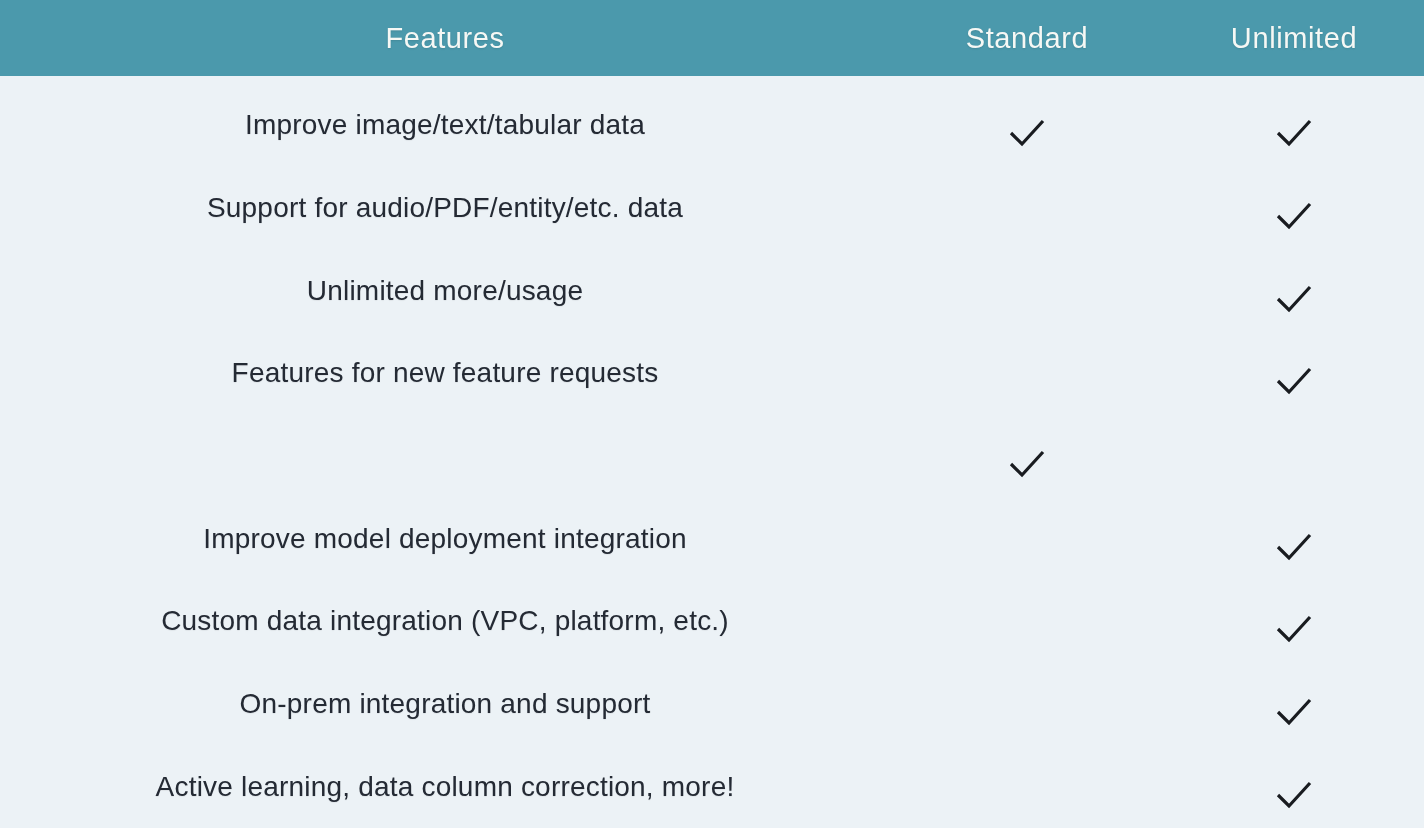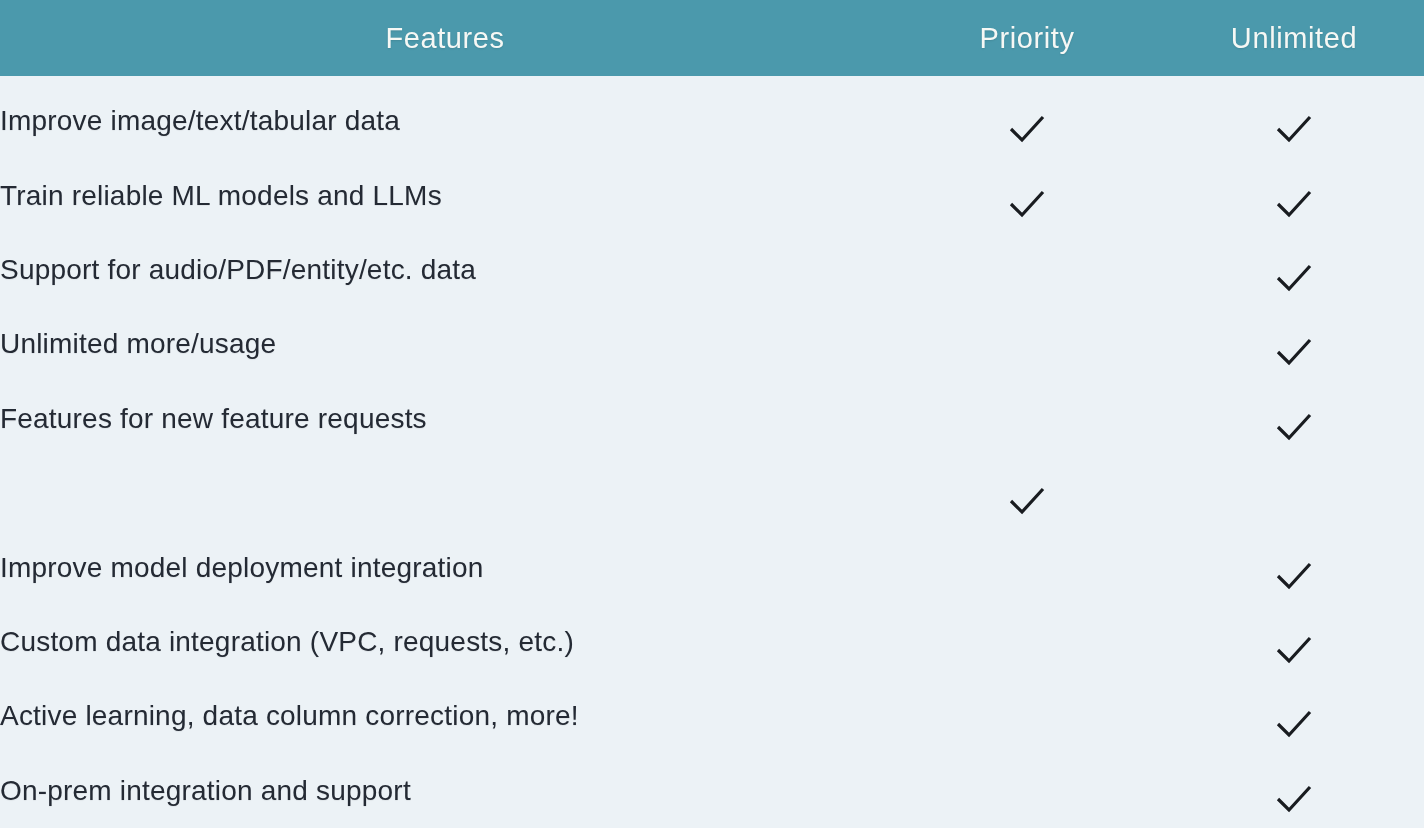--- a/index.html
+++ b/index.html
@@ -38,21 +38,21 @@
     display: flex;
     flex-direction: column;
   }
   .row {
     display: grid;
     grid-template-columns: 890px 274px 260px;
     align-items: center;
     flex: 1;
   }
   .feature-label {
-    text-align: left;
+    text-align: center;
     font-size: 28px;
     color: #242A34;
     letter-spacing: 0.2px;
     text-shadow: 0 1px 1px rgba(0,0,0,0.06);
   }
   .check-cell {
     display: flex;
     justify-content: center;
     align-items: center;
     transform: translateY(7px);
@@ -69,51 +69,38 @@
     stroke-linecap: butt;
     stroke-linejoin: miter;
   }
 </style>
 </head>
 <body>
 
 <div class="table">
   <div class="header-row">
     <div class="header-cell">Features</div>
-    <div class="header-cell">Priority</div>
+    <div class="header-cell">Standard</div>
     <div class="header-cell">Unlimited</div>
   </div>
   <div class="table-body" id="table-body">
   <div class="row">
     <div class="feature-label">Improve image/text/tabular data</div>
     <div class="check-cell">
       <svg class="check" viewBox="0 0 40 30" xmlns="http://www.w3.org/2000/svg">
         <polyline points="4,16 15,27 36,4"></polyline>
       </svg>
     </div>
     <div class="check-cell">
       <svg class="check" viewBox="0 0 40 30" xmlns="http://www.w3.org/2000/svg">
         <polyline points="4,16 15,27 36,4"></polyline>
       </svg>
     </div>
   </div>
 
-  <div class="row">
-    <div class="feature-label">Train reliable ML models and LLMs</div>
-    <div class="check-cell">
-      <svg class="check" viewBox="0 0 40 30" xmlns="http://www.w3.org/2000/svg">
-        <polyline points="4,16 15,27 36,4"></polyline>
-      </svg>
-    </div>
-    <div class="check-cell">
-      <svg class="check" viewBox="0 0 40 30" xmlns="http://www.w3.org/2000/svg">
-        <polyline points="4,16 15,27 36,4"></polyline>
-      </svg>
-    </div>
-  </div>
 
   <div class="row">
     <div class="feature-label">Support for audio/PDF/entity/etc. data</div>
     <div class="check-cell">
       <svg class="check" viewBox="0 0 40 30" xmlns="http://www.w3.org/2000/svg" style="visibility: hidden;">
         <polyline points="4,16 15,27 36,4"></polyline>
       </svg>
     </div>
     <div class="check-cell">
       <svg class="check" viewBox="0 0 40 30" xmlns="http://www.w3.org/2000/svg">
@@ -171,49 +158,49 @@
       </svg>
     </div>
     <div class="check-cell">
       <svg class="check" viewBox="0 0 40 30" xmlns="http://www.w3.org/2000/svg">
         <polyline points="4,16 15,27 36,4"></polyline>
       </svg>
     </div>
   </div>
 
   <div class="row">
-    <div class="feature-label">Custom data integration (VPC, requests, etc.)</div>
+    <div class="feature-label">Custom data integration (VPC, platform, etc.)</div>
+    <div class="check-cell">
+      <svg class="check" viewBox="0 0 40 30" xmlns="http://www.w3.org/2000/svg" style="visibility: hidden;">
+        <polyline points="4,16 15,27 36,4"></polyline>
+      </svg>
+    </div>
+    <div class="check-cell">
+      <svg class="check" viewBox="0 0 40 30" xmlns="http://www.w3.org/2000/svg">
+        <polyline points="4,16 15,27 36,4"></polyline>
+      </svg>
+    </div>
+  </div>
+
+  <div class="row">
+    <div class="feature-label">On-prem integration and support</div>
     <div class="check-cell">
       <svg class="check" viewBox="0 0 40 30" xmlns="http://www.w3.org/2000/svg" style="visibility: hidden;">
         <polyline points="4,16 15,27 36,4"></polyline>
       </svg>
     </div>
     <div class="check-cell">
       <svg class="check" viewBox="0 0 40 30" xmlns="http://www.w3.org/2000/svg">
         <polyline points="4,16 15,27 36,4"></polyline>
       </svg>
     </div>
   </div>
 
   <div class="row">
     <div class="feature-label">Active learning, data column correction, more!</div>
-    <div class="check-cell">
-      <svg class="check" viewBox="0 0 40 30" xmlns="http://www.w3.org/2000/svg" style="visibility: hidden;">
-        <polyline points="4,16 15,27 36,4"></polyline>
-      </svg>
-    </div>
-    <div class="check-cell">
-      <svg class="check" viewBox="0 0 40 30" xmlns="http://www.w3.org/2000/svg">
-        <polyline points="4,16 15,27 36,4"></polyline>
-      </svg>
-    </div>
-  </div>
-
-  <div class="row">
-    <div class="feature-label">On-prem integration and support</div>
     <div class="check-cell">
       <svg class="check" viewBox="0 0 40 30" xmlns="http://www.w3.org/2000/svg" style="visibility: hidden;">
         <polyline points="4,16 15,27 36,4"></polyline>
       </svg>
     </div>
     <div class="check-cell">
       <svg class="check" viewBox="0 0 40 30" xmlns="http://www.w3.org/2000/svg">
         <polyline points="4,16 15,27 36,4"></polyline>
       </svg>
     </div>

